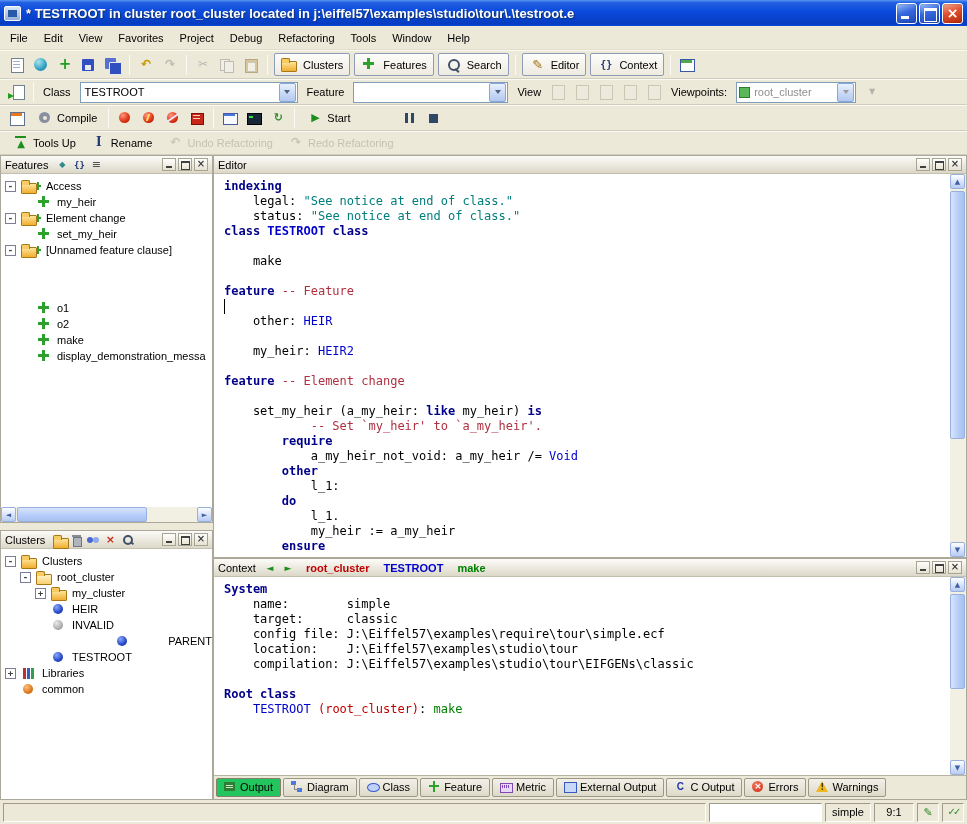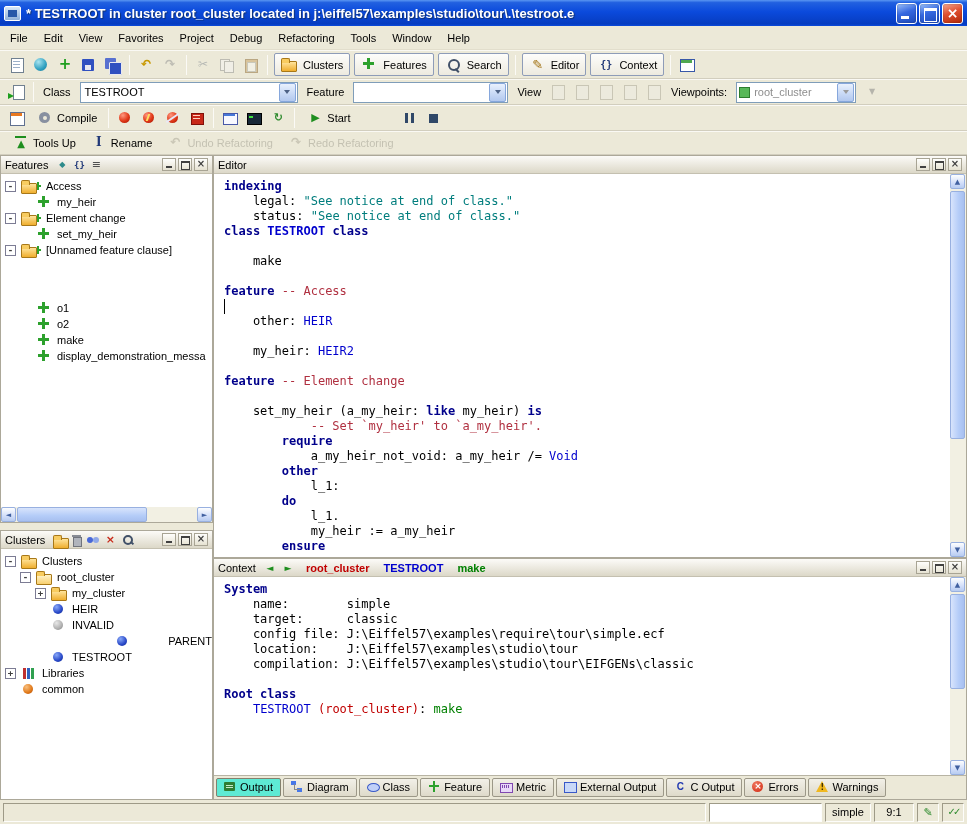--- a/index.html
+++ b/index.html
@@ -112,21 +112,21 @@
   .nav-btn{width:16px;height:14px;position:relative;display:inline-block}
   .nav-btn::before{position:absolute;left:0;top:0;width:100%;text-align:center;font:9px/14px "DejaVu Sans",sans-serif;color:#1E8E1E}
   .nav-back::before{content:"\25C4"}
   .nav-fwd::before{content:"\25BA"}
   .crumbs{display:flex;gap:14px;margin-left:8px;font-weight:bold}
   .crumb{white-space:nowrap}
   .ctabs{position:absolute;left:0;right:0;bottom:0;height:24px;background:#ECE9D8;border-top:1px solid #B8B4A4;
     display:flex;align-items:center;gap:2px;padding:1px 2px 2px}
   .ctab{display:flex;align-items:center;height:19px;padding:0 7px;border:1px solid #9C9888;border-radius:2px;
     background:linear-gradient(#F2F0E8,#DEDACA);white-space:nowrap}
-  .ctab.selected{background:#5eead4;border-color:#84806E}
+  .ctab.selected{background:#22c55e;border-color:#84806E}
   .tico2{width:12px;height:12px;margin-right:4px;position:relative;flex:none;display:inline-block}
 
   
   .statusbar{position:absolute;left:0;top:800px;width:100%;height:24px;background:#ECE9D8;display:flex;align-items:center;gap:3px;padding:0 3px}
   .sb-cell{height:19px;border:1px solid;border-color:#9E9A87 #FDFDFB #FDFDFB #9E9A87;display:flex;align-items:center;padding:0 4px}
   .sb-main{flex:1}
   .sb-progress{width:113px;background:#fff}
   .sb-project{width:46px;justify-content:center}
   .sb-pos{width:40px;justify-content:center}
   .sb-icon{width:22px;justify-content:center;position:relative}
@@ -601,21 +601,21 @@
     </div>
     <div class="editor-body">
       <div class="code">
           <div><span class="sg-k">indexing</span></div>
           <div><span class="sg-n">    legal: </span><span class="sg-s">"See notice at end of class."</span></div>
           <div><span class="sg-n">    status: </span><span class="sg-s">"See notice at end of class."</span></div>
           <div><span class="sg-k">class </span><span class="sg-tb">TESTROOT </span><span class="sg-k">class</span></div>
           <div>&nbsp;</div>
           <div><span class="sg-n">    make</span></div>
           <div>&nbsp;</div>
-          <div><span class="sg-k">feature </span><span class="sg-c">-- Access</span></div>
+          <div><span class="sg-k">feature </span><span class="sg-c">-- Feature</span></div>
           <div>&nbsp;</div>
           <div><span class="sg-n">    other: </span><span class="sg-t">HEIR</span></div>
           <div>&nbsp;</div>
           <div><span class="sg-n">    my_heir: </span><span class="sg-t">HEIR2</span></div>
           <div>&nbsp;</div>
           <div><span class="sg-k">feature </span><span class="sg-c">-- Element change</span></div>
           <div>&nbsp;</div>
           <div><span class="sg-n">    set_my_heir (a_my_heir: </span><span class="sg-k">like</span><span class="sg-n"> my_heir) </span><span class="sg-k">is</span></div>
           <div><span class="sg-c">            -- Set `my_heir' to `a_my_heir'.</span></div>
           <div><span class="sg-n">        </span><span class="sg-k">require</span></div>

